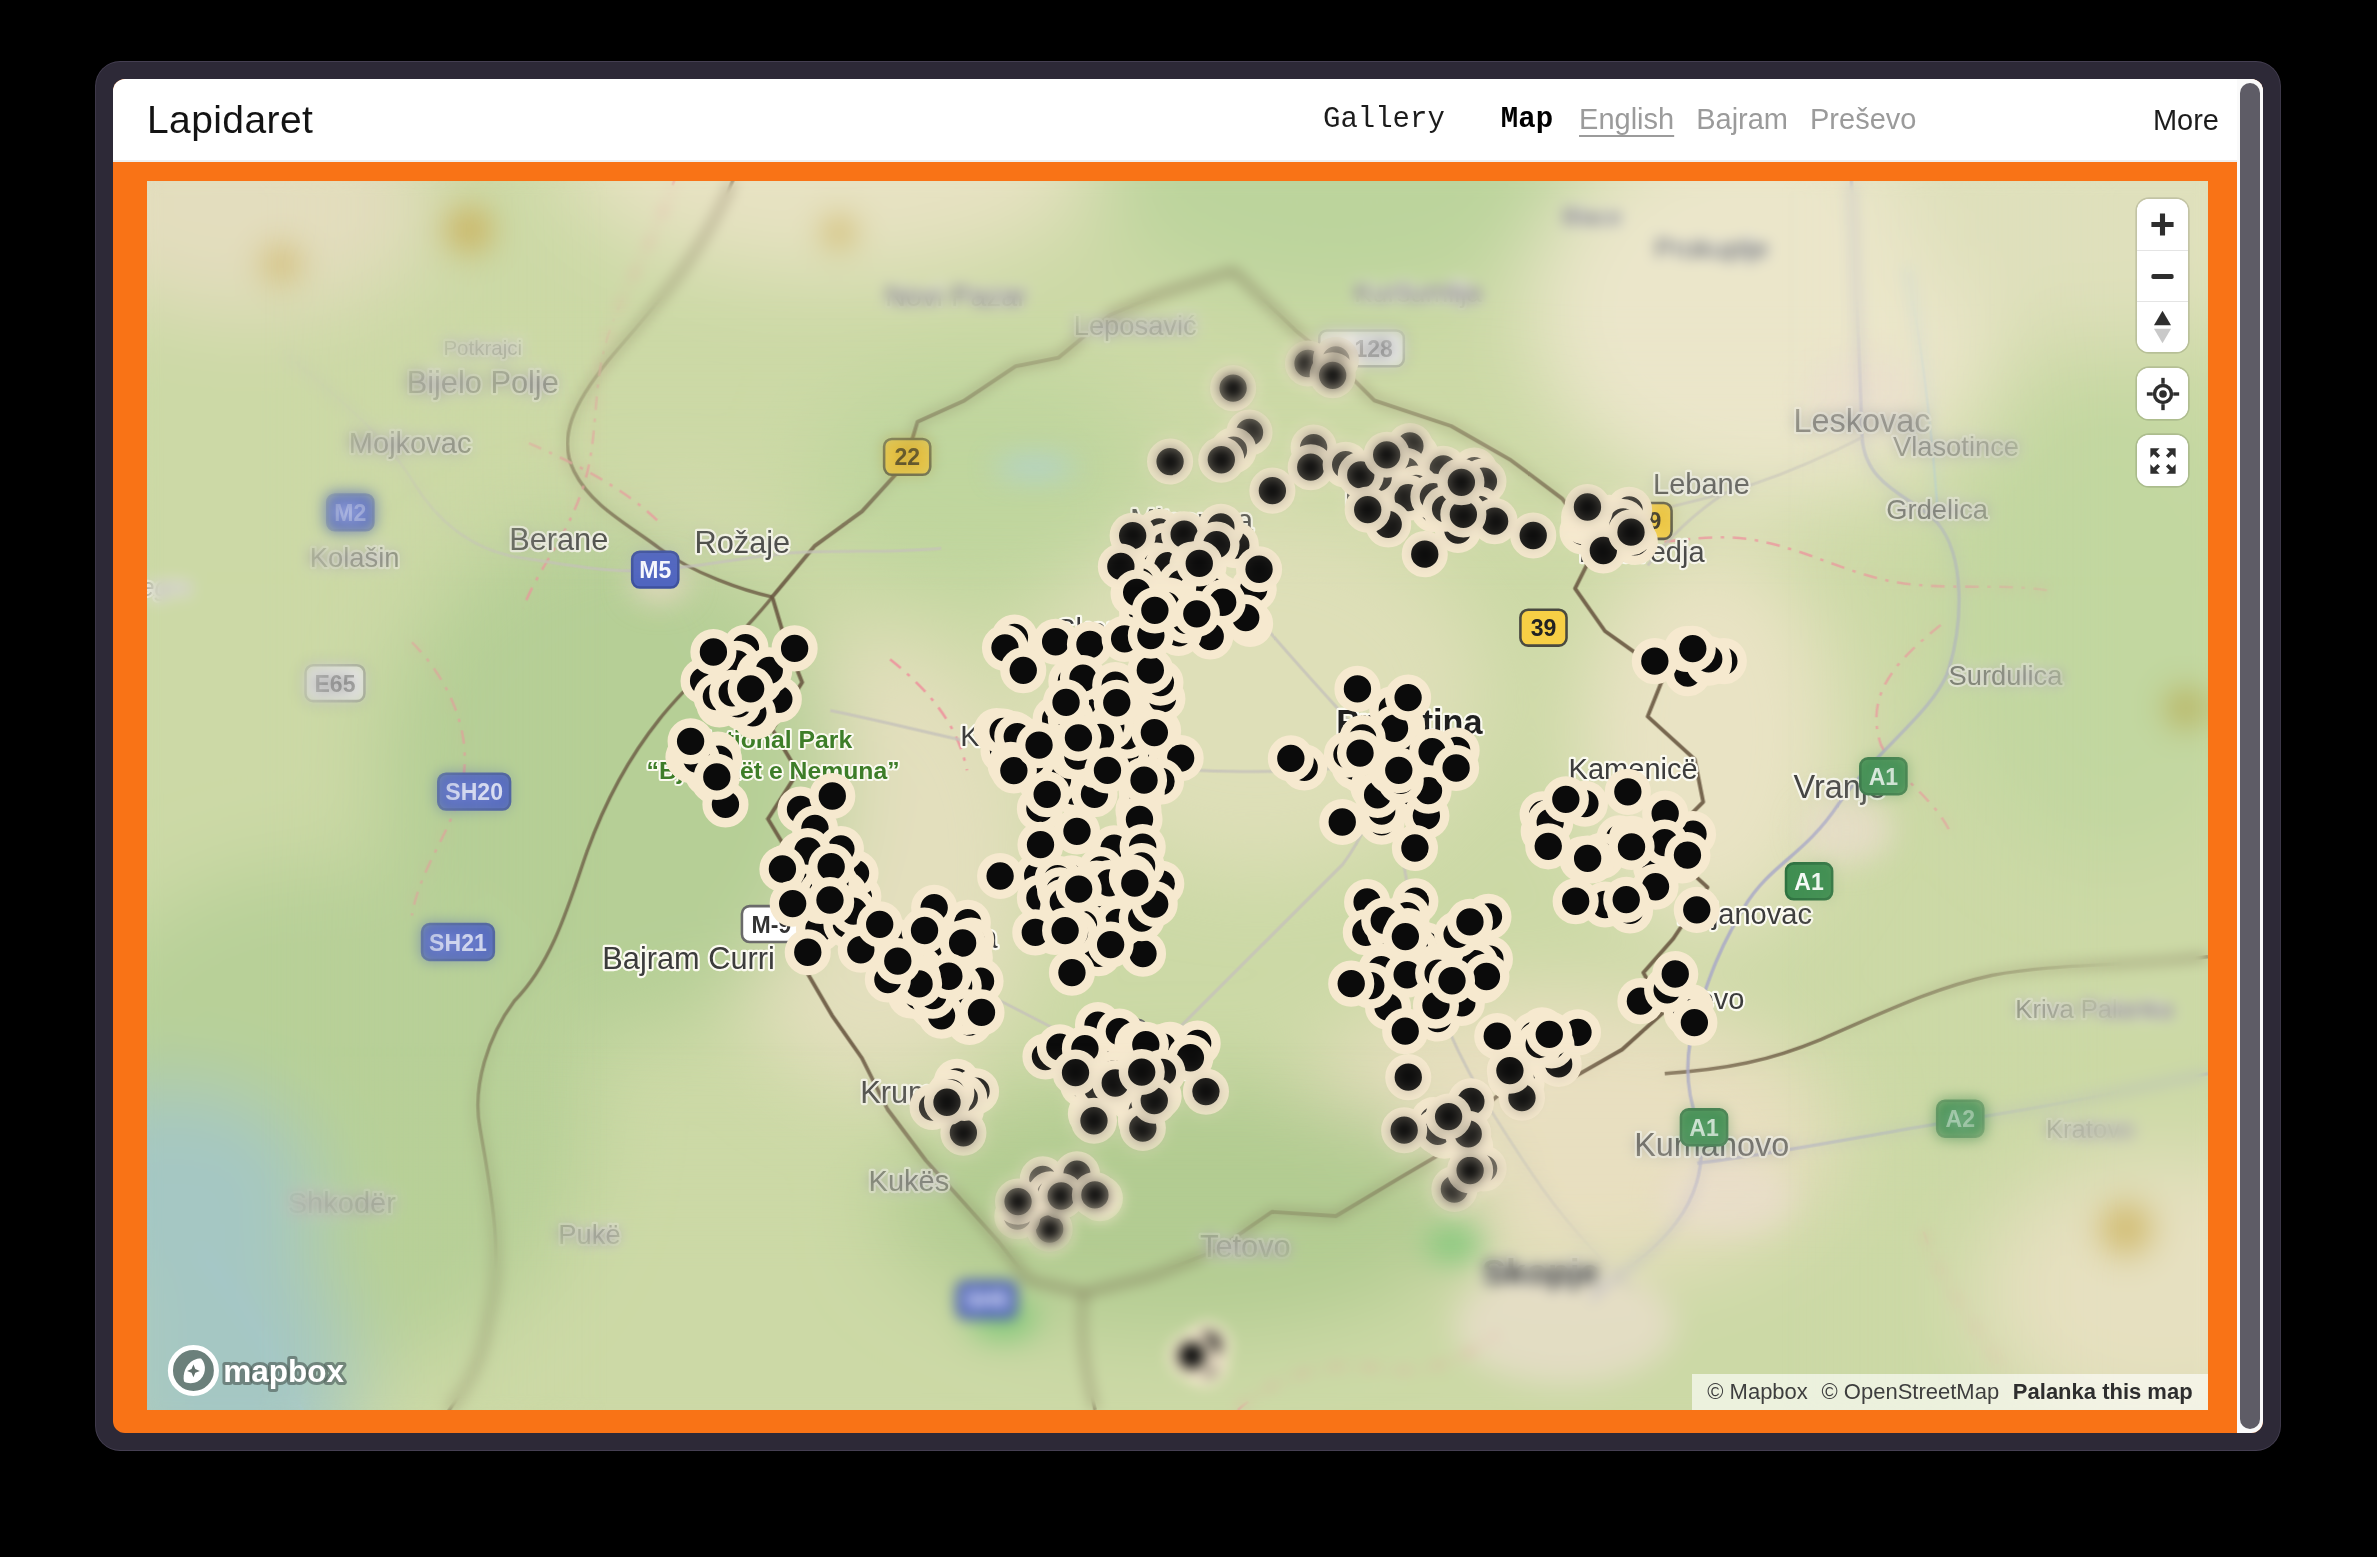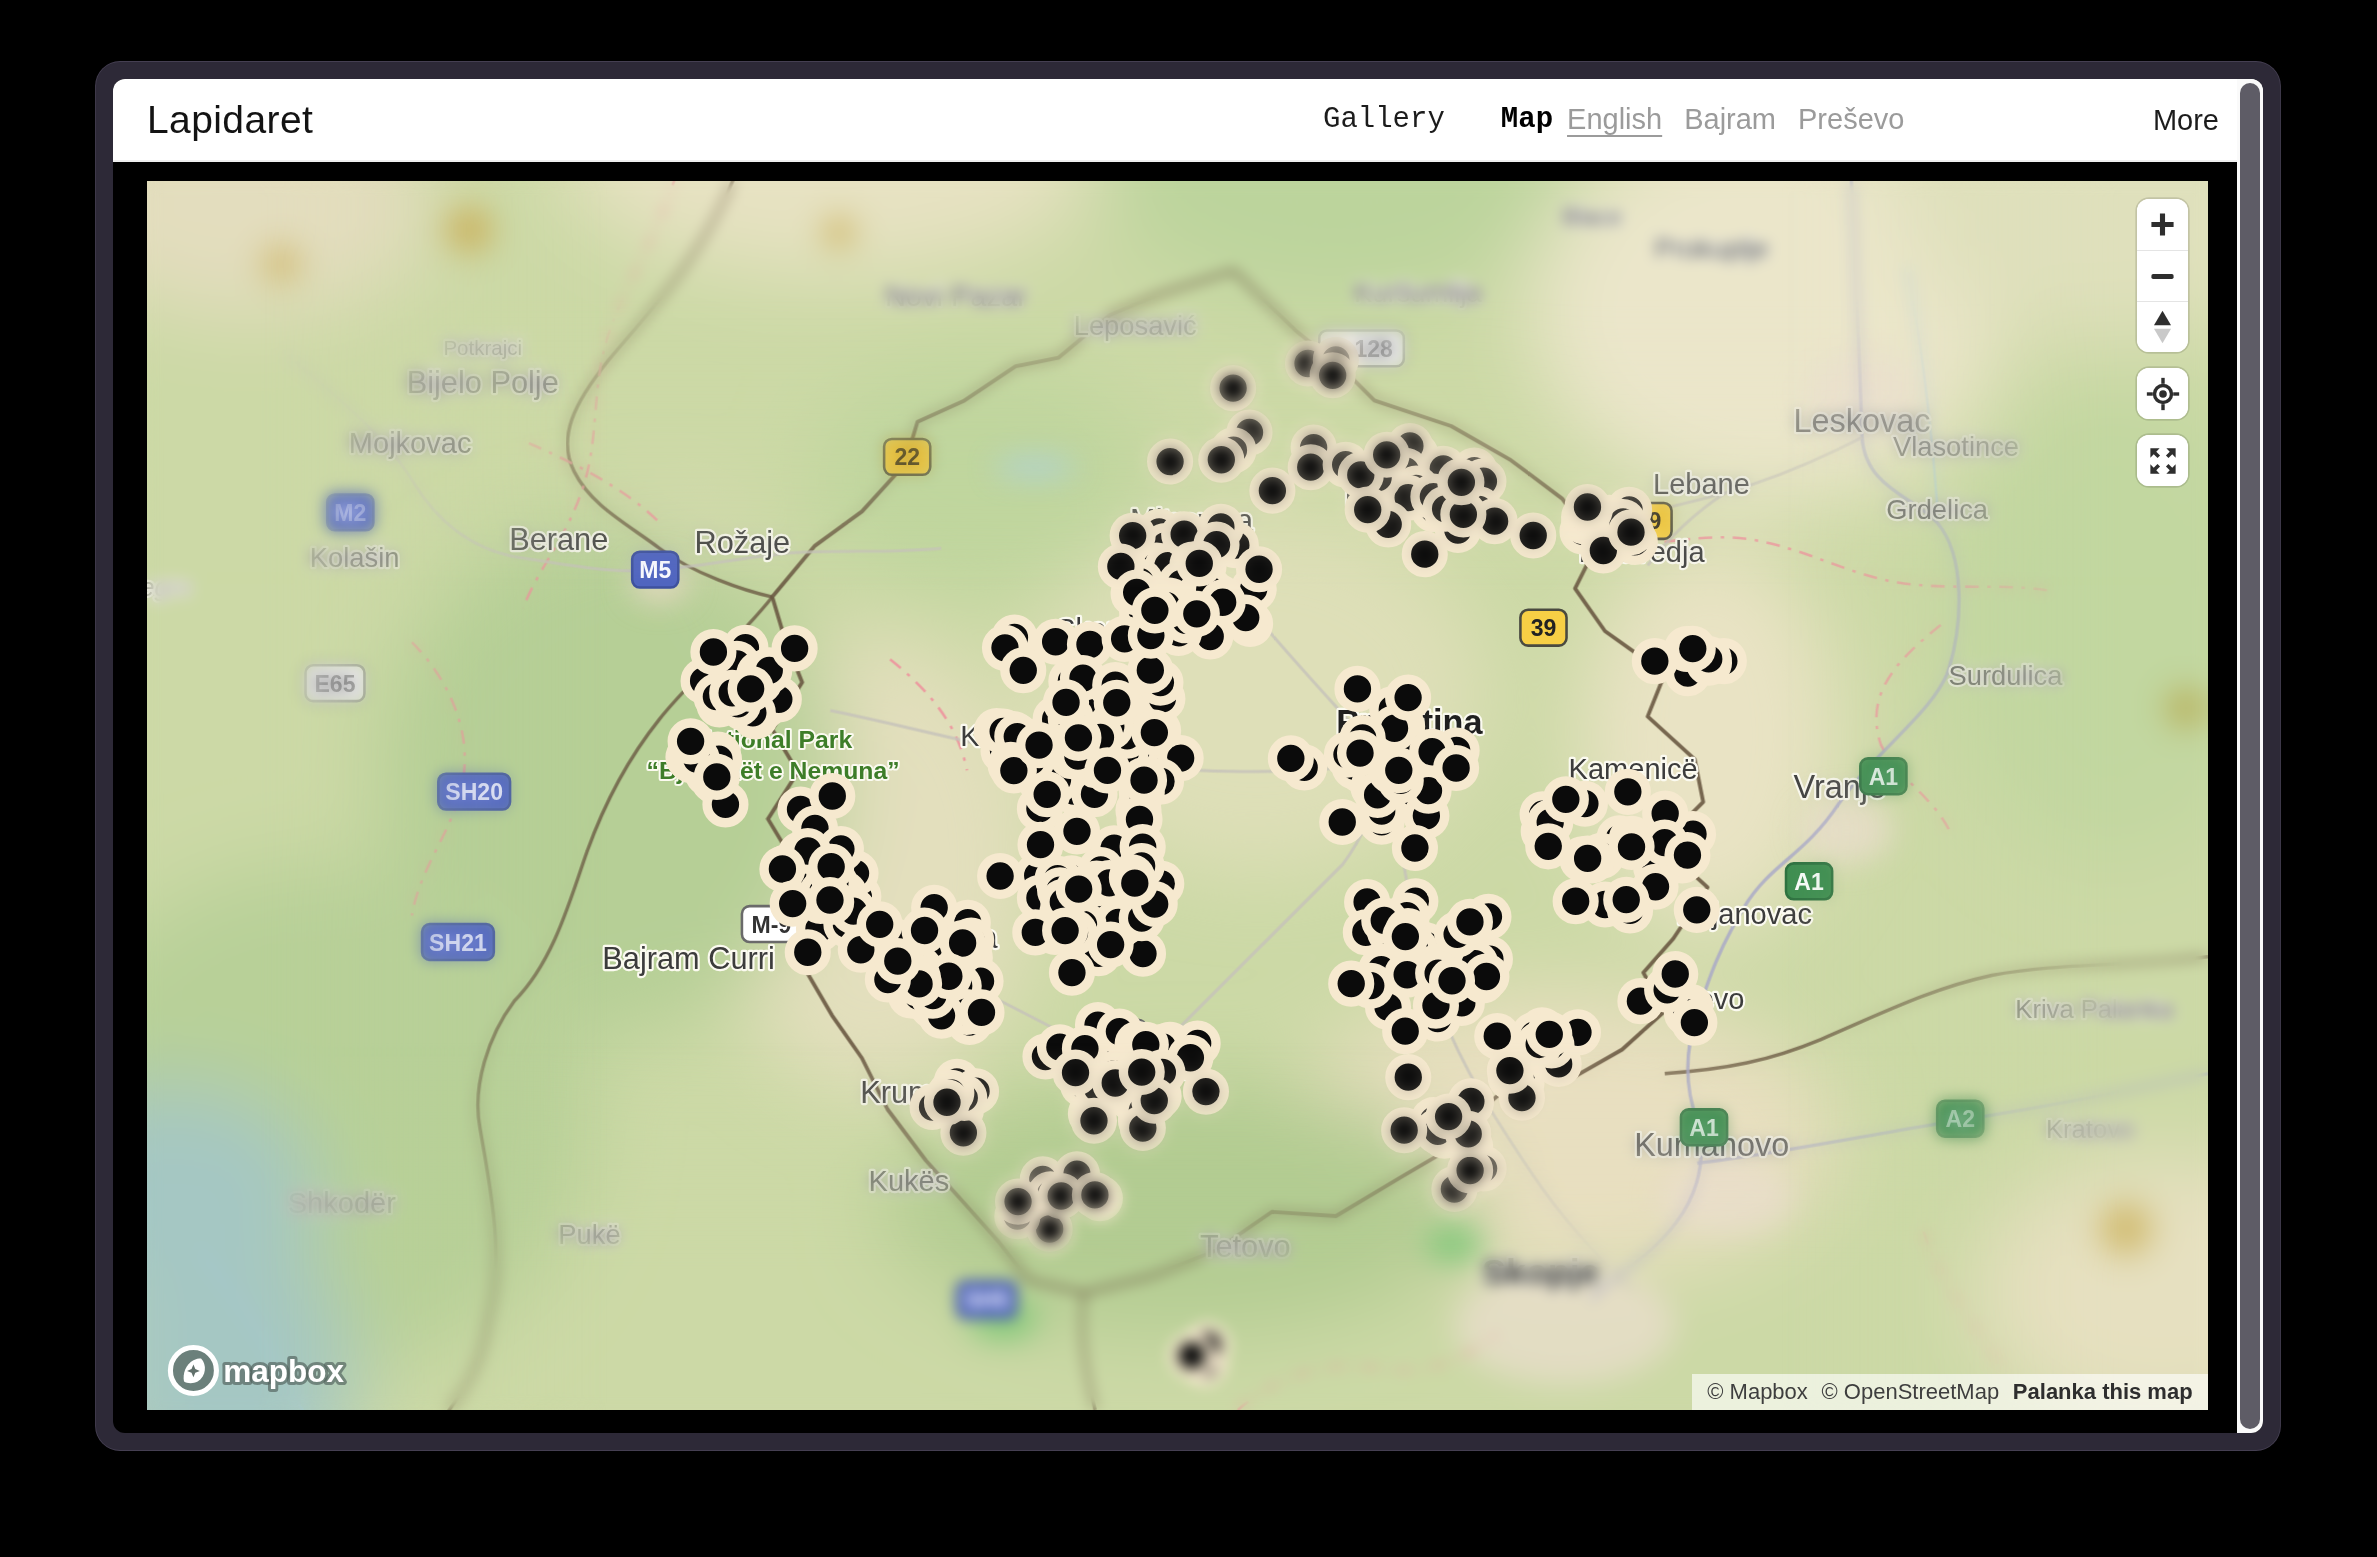--- a/index.html
+++ b/index.html
@@ -1,31 +1,31 @@
 <!DOCTYPE html>
 <html style="font-size:13.7px"><head>
 <meta charset="utf-8">
 <style>
   html,body{margin:0;padding:0;background:#000;}
   body{width:2377px;height:1558px;position:relative;overflow:hidden;
        font-family:"Liberation Sans",sans-serif;-webkit-font-smoothing:antialiased;}
   .frame{position:absolute;left:96px;top:62px;width:2184px;height:1388px;
          background:#2d2937;border-radius:24px;
          box-shadow:0 0 0 0.9px #453f52,0 26px 77px rgba(0,0,0,.65);}
-  .card{position:absolute;inset:17px;background:#000000;border-radius:12px;overflow:hidden;}
+  .card{position:absolute;inset:17px;background:#f97316;border-radius:12px;overflow:hidden;}
   
   .hdr{position:absolute;left:0;top:0;right:0;height:81px;background:#fff;z-index:30;}
   .title{position:absolute;left:34px;top:50%;transform:translateY(-50%);
          font-size:39px;font-weight:500;color:#131313;letter-spacing:0.4px;}
   .nav{position:absolute;left:1210px;top:0;height:81px;display:flex;align-items:center;
        font-size:29px;color:#1c1c1c;}
   .nav .main{display:flex;gap:56px;font-family:Liberation Mono, monospace;}
   .nav .main .item{cursor:pointer;}
   .nav .main .item.active{font-weight:600;color:#000;}
-  .langs{display:flex;gap:22px;margin-left:14px;color:#9b9b9b;justify-content:space-between;}
+  .langs{display:flex;gap:22px;margin-left:26px;color:#9b9b9b;justify-content:space-between;}
   .langs .lang{cursor:pointer;}
   .langs .lang.selected{text-decoration:underline;text-underline-offset:6px;text-decoration-thickness:1.7px;}
   .more{position:absolute;right:44px;top:50%;transform:translateY(-50%);font-size:29px;color:#1c1c1c;cursor:pointer;}
   .divider{position:absolute;top:81px;left:0;right:0;height:1.7px;background:#efefef;}
   
   .map{position:absolute;left:34px;top:102px;width:2061px;height:1229px;background:#ccd9a6;
        overflow:hidden;cursor:grab;}
   .map svg.base{position:absolute;left:0;top:0;width:2061px;height:1229px;display:block;}
   
   .bl{position:absolute;pointer-events:none;z-index:10;

